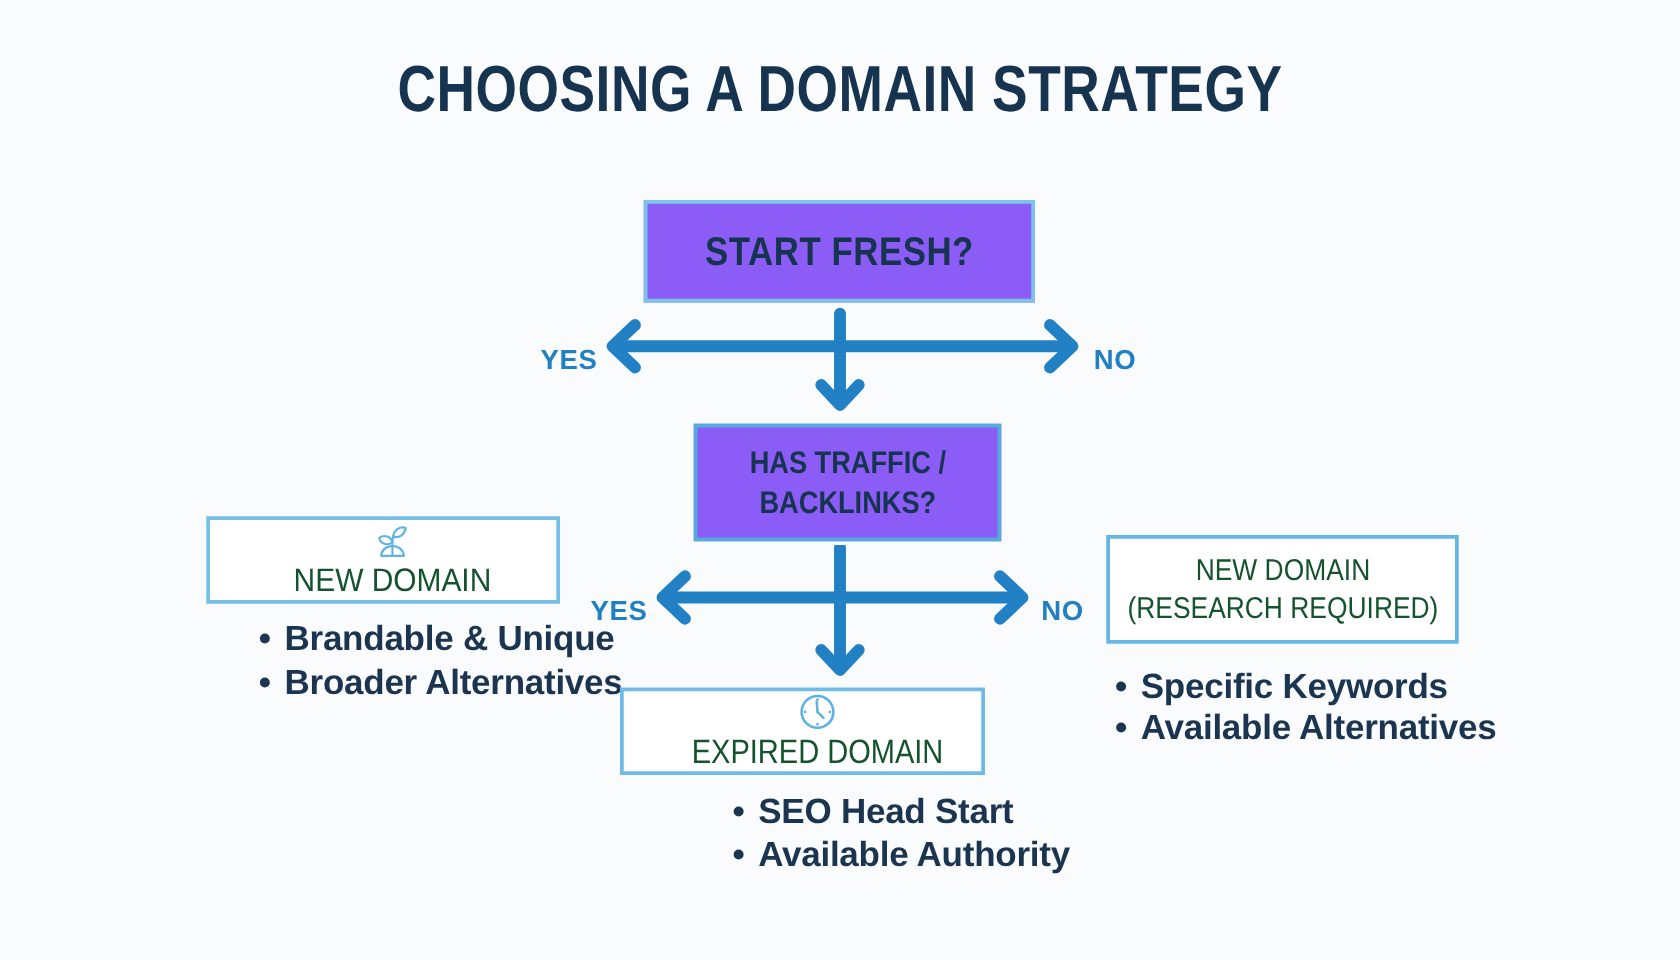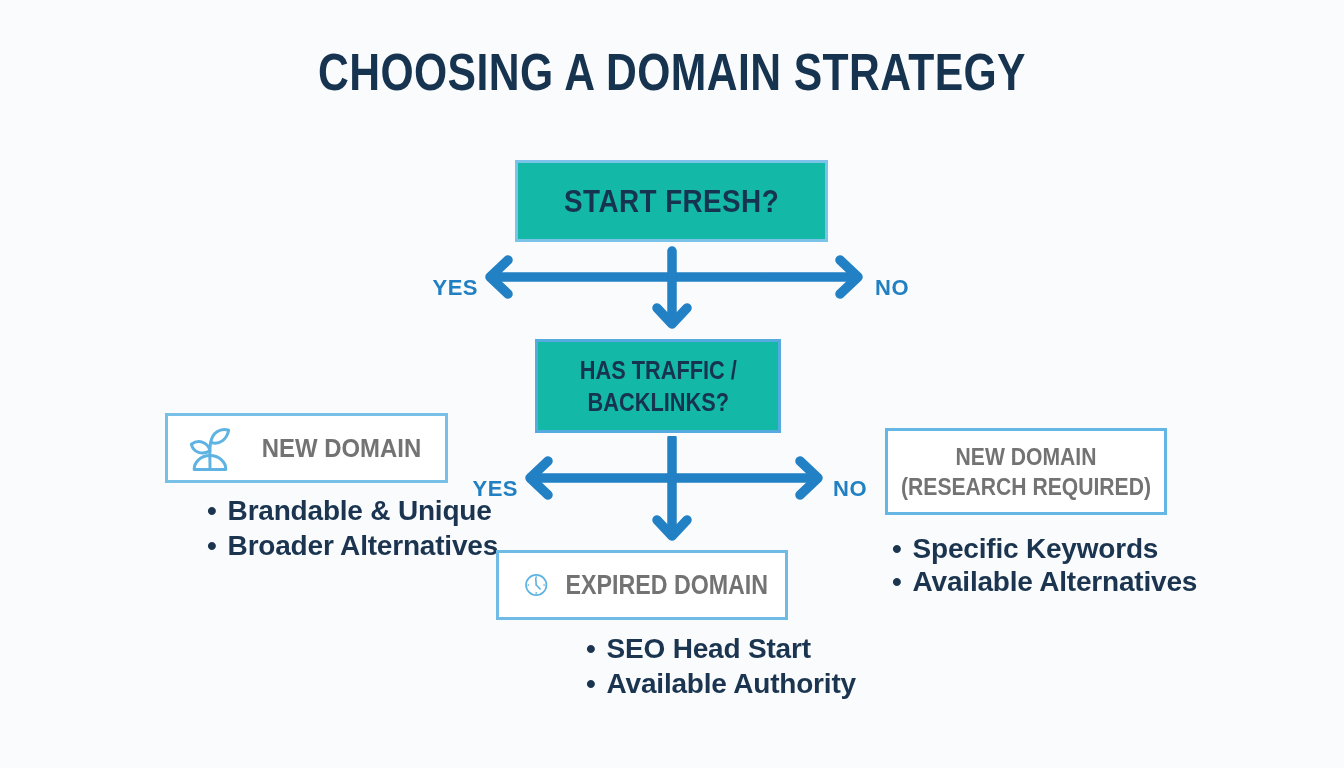--- a/index.html
+++ b/index.html
@@ -23,31 +23,31 @@
     font-size: 52px;
     font-weight: bold;
     color: #16334f;
     letter-spacing: 0.5px;
     transform: scaleX(0.82);
     transform-origin: 50% 50%;
     white-space: nowrap;
   }
   .qbox {
     position: absolute;
-    background: #14b8a6;
+    background: #8b5cf6;
     display: flex;
     align-items: center;
     justify-content: center;
     text-align: center;
     color: #16334f;
     font-weight: bold;
   }
   .qbox .condense { transform: scaleX(0.87); transform-origin: 50% 50%; white-space: nowrap; }
   #q1 { left: 515px; top: 160px; width: 313px; height: 82px; border: 3px solid #7cc3e9; font-size: 32px; letter-spacing: 0.5px; }
-  #q2 { left: 535px; top: 339px; width: 246px; height: 94px; border: 3px solid #55abdf; font-size: 25px; line-height: 32px; }
+  #q2 { left: 555px; top: 339px; width: 246px; height: 94px; border: 3px solid #55abdf; font-size: 25px; line-height: 32px; }
   .junction { position: absolute; color: #2280c4; }
   #j1 { left: 478px; top: 246px; }
   #j2 { left: 518px; top: 436px; }
   .branch-label {
     position: absolute;
     color: #2180c2;
     font-weight: bold;
     font-size: 22px;
     letter-spacing: 0.5px;
     white-space: nowrap;
@@ -55,22 +55,23 @@
   }
   #j1-yes { left: 420px; top: 263px; width: 58px; text-align: right; }
   #j1-no  { left: 875px; top: 263px; }
   #j2-yes { left: 460px; top: 464px; width: 58px; text-align: right; }
   #j2-no  { left: 833px; top: 464px; }
   .obox {
     position: absolute;
     background: #ffffff;
     display: flex;
     align-items: center;
-    color: #737373;
-    font-weight: bold;
+    color: #14532d;
+    font-weight: normal;
+    flex-direction: column;
   }
   #out-left-box { left: 165px; top: 413px; width: 283px; height: 70px; border: 3px solid #76bfe7; padding-left: 14px; }
   #out-left-box .obox-label { flex: 1; text-align: center; font-size: 26px; transform: scaleX(0.92); transform-origin: 50% 50%; white-space: nowrap; }
   #out-right-box { left: 885px; top: 428px; width: 282px; height: 87px; border: 3px solid #64b6e4; justify-content: center; }
   #out-right-box .obox-lines { text-align: center; font-size: 24px; line-height: 30px; transform: scaleX(0.88); transform-origin: 50% 50%; white-space: nowrap; }
   #out-bottom-box { left: 496px; top: 550px; width: 292px; height: 70px; border: 3px solid #6fbbe6; padding-left: 24px; }
   #out-bottom-box .obox-label { flex: 1; text-align: center; font-size: 27px; transform: scaleX(0.86); transform-origin: 50% 50%; white-space: nowrap; }
   .bullets {
     position: absolute;
     list-style: none;

